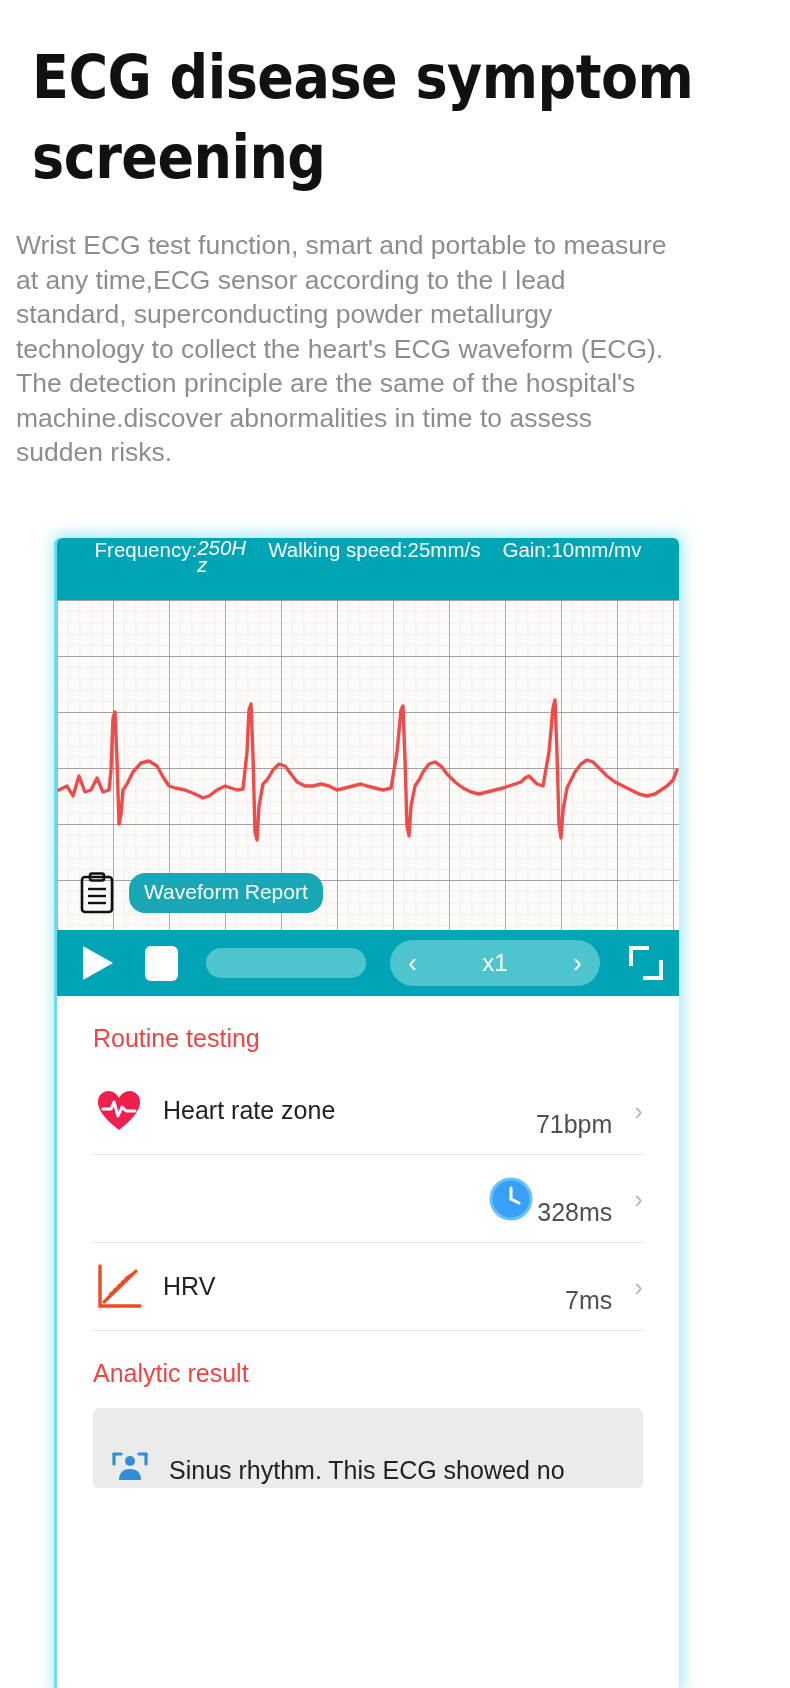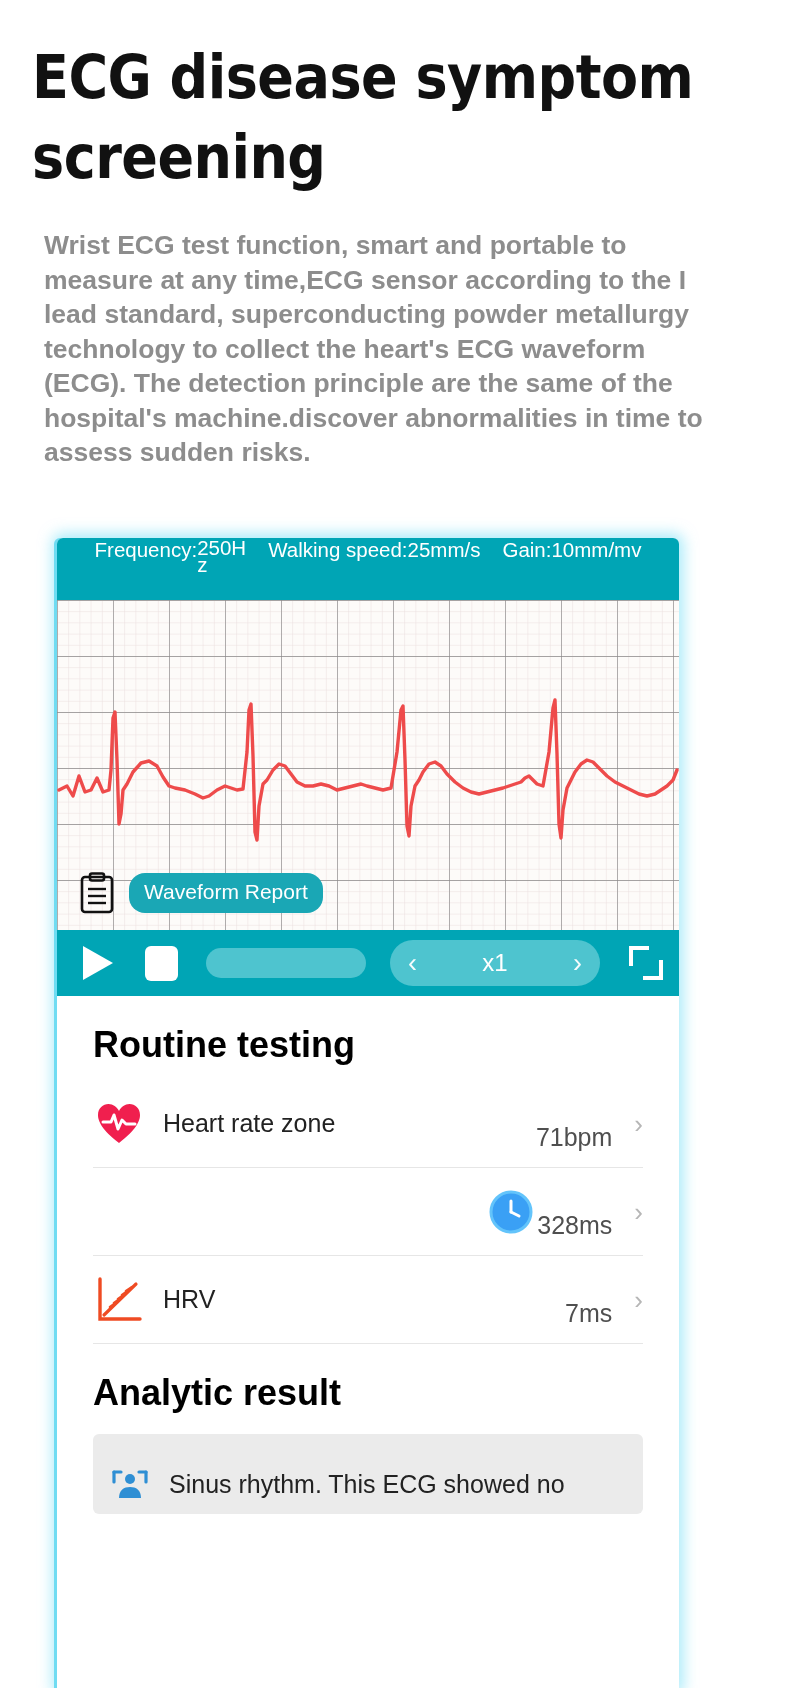--- a/index.html
+++ b/index.html
@@ -12,22 +12,22 @@
   .page{position:relative;width:790px;height:1308px;}
 
   
   .headline{
     position:absolute;left:32px;top:38px;width:700px;
     font-family:"DejaVu Sans Condensed","Liberation Sans",sans-serif;
     font-size:60px;line-height:1.33;font-weight:700;color:#111111;
     letter-spacing:-0.5px;
   }
   .subcopy{
-    position:absolute;left:44px;top:228px;width:660px;
-    font-size:26.5px;line-height:1.305;color:#8d8d8d;font-weight:700;
+    position:absolute;left:16px;top:228px;width:660px;
+    font-size:26.5px;line-height:1.305;color:#8d8d8d;font-weight:400;
   }
 
   
   .phone{
     position:absolute;left:57px;top:538px;width:622px;height:1150px;
     background:#ffffff;border-radius:6px 6px 0 0;overflow:hidden;
     box-shadow:-3px 0 0 0 #6fdcf2, 0 0 14px 5px rgba(110,220,245,.55);
   }
   .appbar{
     position:relative;height:68px;background:#00a5b5;
@@ -41,21 +41,21 @@
   .appbar .title{
     color:#ffffff;font-size:27px;font-weight:400;letter-spacing:.2px;
   }
   .paramsbar{
     height:62px;background:#00a5b5;color:#ffffff;
     display:flex;align-items:flex-start;justify-content:center;
     font-size:20.5px;gap:22px;padding:0 10px;box-sizing:border-box;
   }
   .param{white-space:nowrap;display:flex;align-items:baseline;}
   .freq-wrap{display:inline-flex;flex-direction:column;align-items:flex-start;
-             line-height:.84;transform:translateY(-2px);}
+             line-height:.84;transform:translateY(-2px);font-style:italic;}
   .freq-wrap span{display:block;}
 
   
   .ecgwrap{position:relative;width:622px;height:330px;background:#fdfcfa;overflow:hidden;}
   .ecgwrap svg{display:block;}
   .wfrow{
     position:absolute;left:22px;bottom:16px;display:flex;align-items:center;gap:14px;
   }
   .clip-icon{width:36px;height:42px;}
   .wfbtn{
@@ -83,35 +83,35 @@
   .expand{margin-left:auto;width:34px;height:34px;position:relative;}
   .expand:before,.expand:after{
     content:"";position:absolute;width:16px;height:16px;
   }
   .expand:before{left:0;top:0;border-left:4px solid #fff;border-top:4px solid #fff;}
   .expand:after{right:0;bottom:0;border-right:4px solid #fff;border-bottom:4px solid #fff;}
 
   
   .content{background:#ffffff;padding:0 0 0 0;}
   .sect-title{
-    font-size:36px;color:#000000;padding:28px 0 14px 36px;font-weight:700;
+    font-size:25px;color:#ef4444;padding:28px 0 14px 36px;font-weight:400;
   }
   .rowlist{margin:0 36px;}
   .row{
     display:flex;align-items:center;height:87px;border-bottom:1px solid #e6e6e6;justify-content:flex-end;
   }
   .row:last-child{border-bottom:1px solid #e6e6e6;}
   .row .ic{width:52px;flex:0 0 52px;display:flex;align-items:center;justify-content:center;}
   .row .lbl{font-size:25px;color:#222;margin-left:18px;flex:1;}
   .row .val{font-size:25px;color:#4f4f4f;margin-right:22px;margin-top:28px;}
   .row .arw{font-size:26px;color:#b6b6b6;line-height:1;}
 
   .resultcard{
     margin:6px 36px 0 36px;background:#ebebeb;border-radius:6px;
-    display:flex;align-items:center;padding:22px 18px 0 18px;box-sizing:border-box;
+    display:flex;align-items:flex-end;padding:22px 18px 0 18px;box-sizing:border-box;
     min-height:80px;
   }
   .resultcard .ic{flex:0 0 46px;margin-top:4px;}
   .resultcard .txt{font-size:25px;color:#222;line-height:1.35;margin-left:12px;}
 </style>
 </head>
 <body>
 
 <div class="page">
 

